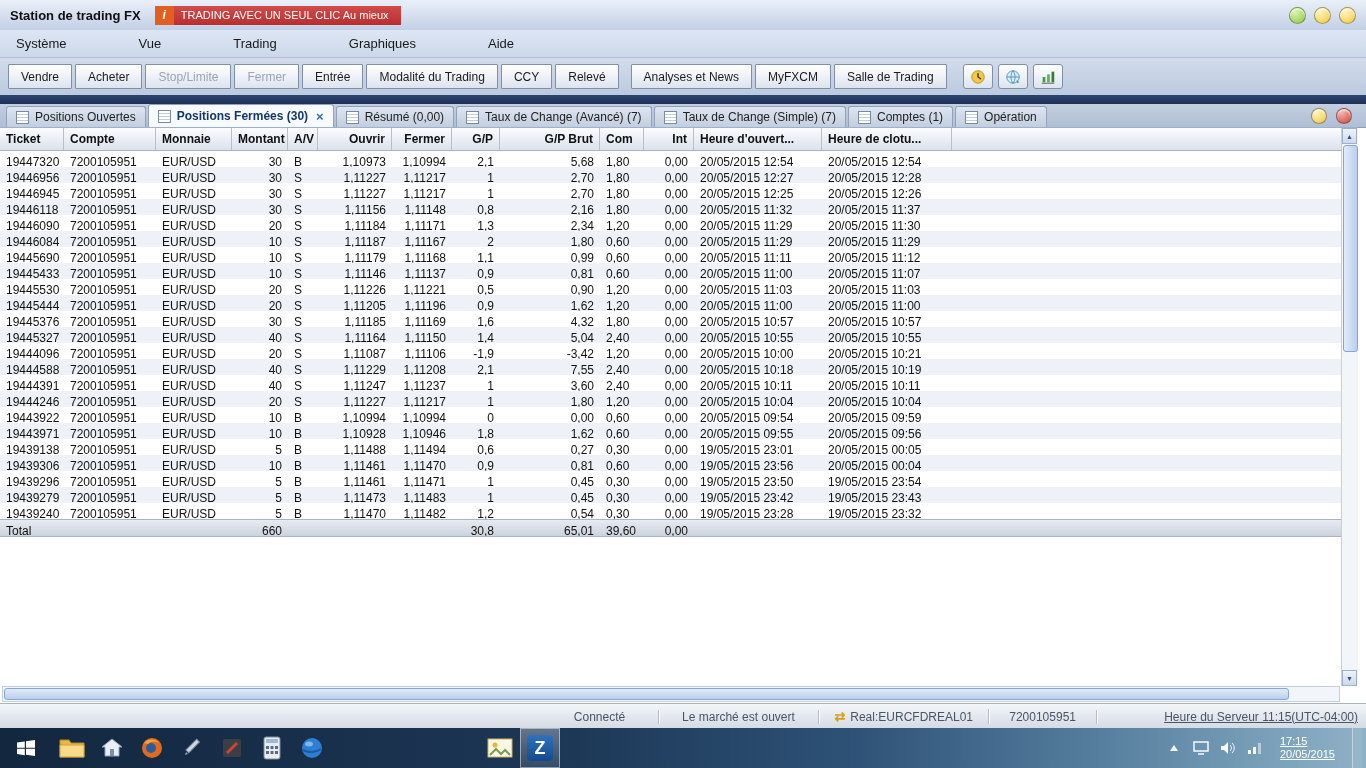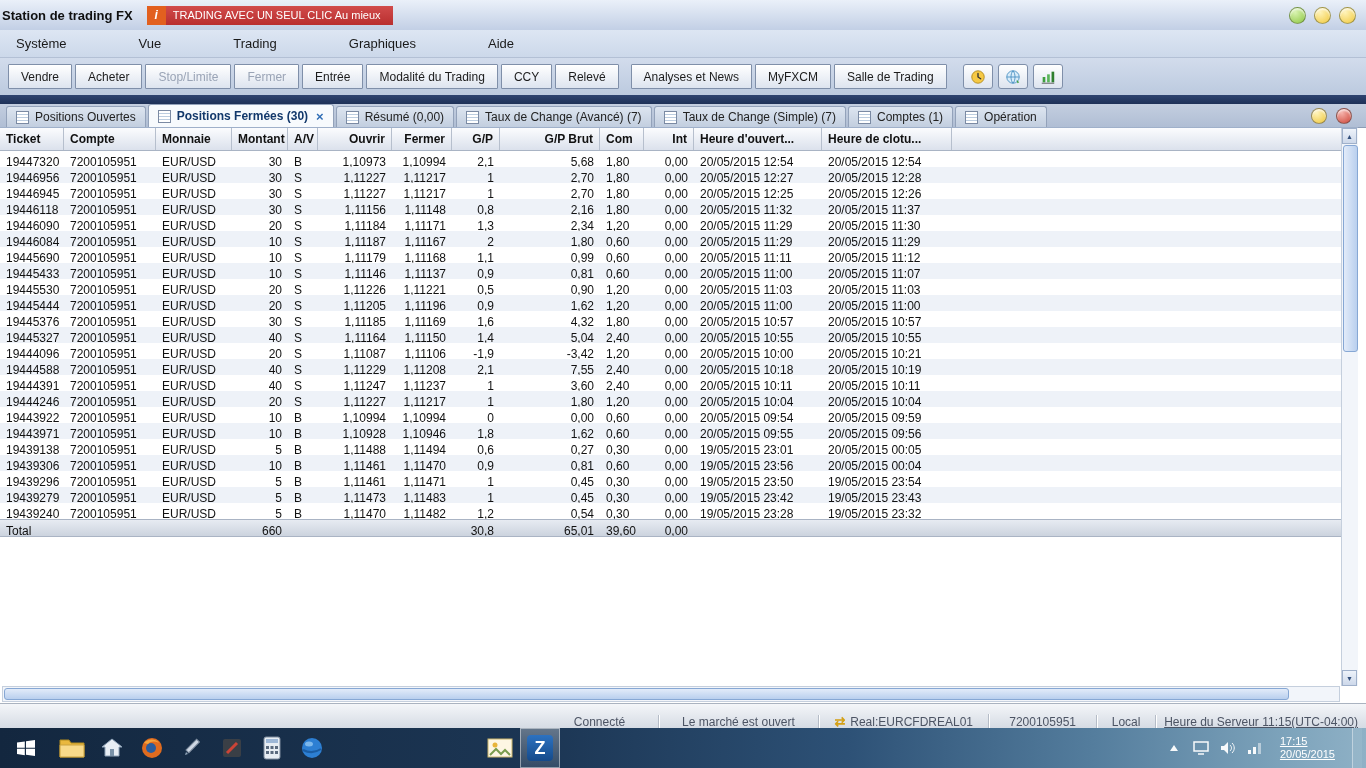--- a/index.html
+++ b/index.html
@@ -1,21 +1,21 @@
 <!DOCTYPE html>
 <html><head>
 <meta charset="utf-8">
 <style>
   html,body{margin:0;padding:0;}
   body{width:1366px;height:768px;overflow:hidden;font-family:"Liberation Sans",sans-serif;background:#fff;position:relative;}
   .screen{position:absolute;inset:0;width:1366px;height:768px;}
 
   
   .titlebar{position:absolute;top:0;left:0;right:0;height:30px;background:linear-gradient(#eaf0f9,#c2cfe5);border-bottom:1px solid #9fb0ca;display:flex;align-items:center;}
-  .title{font-weight:bold;font-size:13px;color:#101010;padding:0 14px 0 2px;white-space:nowrap;}
+  .title{font-weight:bold;font-size:13px;color:#101010;padding:0 14px 0 10px;white-space:nowrap;}
   .banner{height:19px;background:linear-gradient(#d14b4b,#b92f2f);color:#fff;display:flex;align-items:center;font-size:11px;padding:0 12px 0 0;gap:7px;cursor:pointer;}
   .banner-i{width:19px;height:19px;background:#e2601f;color:#fff;font-weight:bold;font-style:italic;display:flex;align-items:center;justify-content:center;font-size:12px;}
   .winctrls{margin-left:auto;display:flex;gap:8px;padding-right:10px;}
   .wbtn{width:15px;height:15px;border-radius:50%;border:1px solid rgba(60,70,40,.45);box-shadow:inset 0 2px 2px rgba(255,255,255,.7);}
   .wbtn.green{background:radial-gradient(circle at 35% 30%,#d8f3b0,#8cc63f);}
   .wbtn.yellow{background:radial-gradient(circle at 35% 30%,#fff3b8,#f0c83c);}
 
   
   .menubar{position:absolute;top:30px;left:0;right:0;height:27px;background:linear-gradient(#dde6f3,#ccd8ea);display:flex;align-items:center;padding-left:4px;border-bottom:1px solid #b3c0d5;gap:48px;}
   .menu-item{font-size:13px;color:#1a1a1a;padding:4px 12px;cursor:default;}
@@ -61,21 +61,21 @@
   
   .vscroll{position:absolute;top:0;right:0;bottom:18px;width:16px;background:#f2f5fa;border-left:1px solid #c5cfdd;}
   .sarrow{position:absolute;left:0;width:15px;height:16px;background:linear-gradient(#eef3fa,#cdd8ea);border:1px solid #9fb0ca;box-sizing:border-box;color:#33507c;font-size:7px;text-align:center;line-height:15px;cursor:pointer;}
   .sarrow.up{top:0;}
   .sarrow.down{bottom:0;}
   .vthumb{position:absolute;top:17px;left:1px;width:13px;height:205px;background:linear-gradient(90deg,#e2ebf9,#b9cfee);border:1px solid #86a7d4;border-radius:3px;cursor:grab;}
   .hscroll{position:absolute;left:2px;right:18px;bottom:2px;height:14px;background:#f2f5fa;border:1px solid #c5cfdd;}
   .hthumb{position:absolute;top:1px;left:1px;height:10px;width:96%;background:linear-gradient(#e2ebf9,#b9cfee);border:1px solid #86a7d4;border-radius:3px;cursor:grab;}
 
   
-  .statusbar{position:absolute;top:703px;left:0;right:0;height:25px;background:linear-gradient(#f4f6f9,#d4dae3);border-top:1px solid #aab3c0;display:flex;align-items:flex-end;font-size:12px;color:#4c5464;}
+  .statusbar{position:absolute;top:703px;left:0;right:0;height:25px;background:linear-gradient(#f4f6f9,#d4dae3);border-top:1px solid #aab3c0;display:flex;align-items:center;font-size:12px;color:#4c5464;}
   .sb-seg{display:flex;align-items:center;justify-content:center;gap:5px;border-right:1px solid #b5bcc7;box-shadow:1px 0 0 #fff;white-space:nowrap;padding:0 8px;}
   .sb-spacer{width:565px;border-right:1px solid #b5bcc7;box-shadow:1px 0 0 #fff;}
   .sb-conn{width:105px;}
   .sb-market{width:150px;}
   .sb-acct{width:160px;}
   .sb-num{width:95px;}
   .sb-local{width:44px;margin-top:42px;}
   .sb-time{flex:1;justify-content:flex-start;border-right:none;text-decoration:underline;}
   .swap-ic{color:#d4a017;font-weight:bold;font-size:13px;}
 

